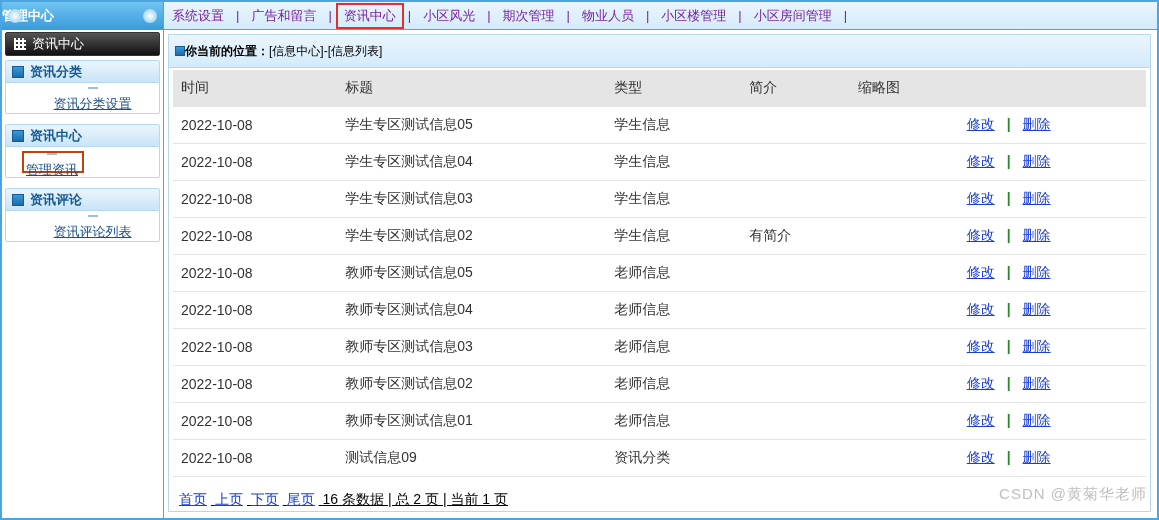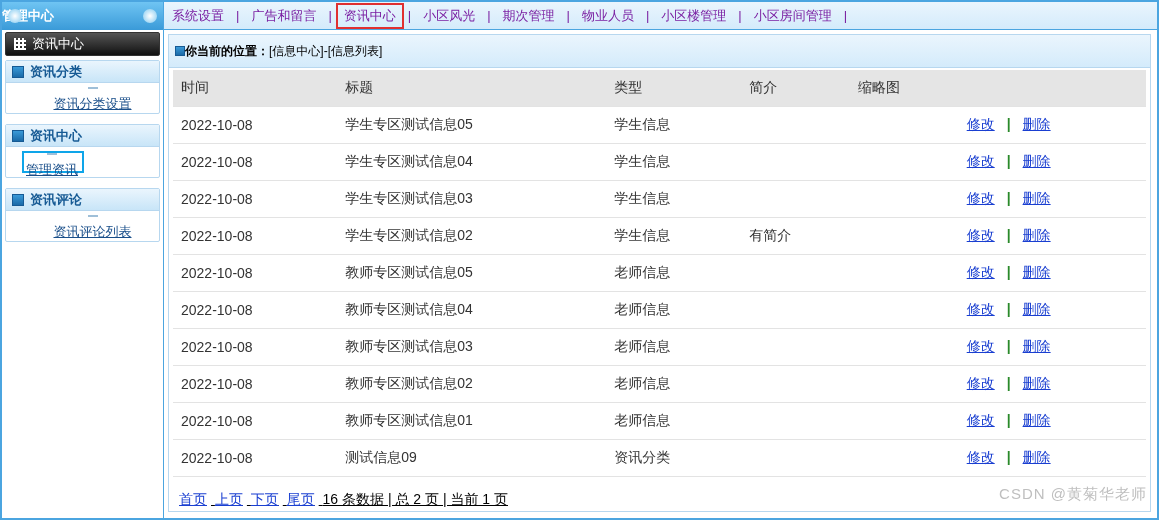--- a/index.html
+++ b/index.html
@@ -22,21 +22,21 @@
 .sidebar { width: 162px; border-right: 1px solid #4ba5e0; background: #fff; padding: 2px 3px; }
 .side-header { height: 24px; background: linear-gradient(#555,#111); color: #fff; display: flex; align-items: center; gap: 6px; padding: 0 8px; border: 1px solid #333; border-radius: 2px; margin-bottom: 4px; }
 .side-header .dots { display: inline-block; width: 12px; height: 12px; background: repeating-linear-gradient(90deg,#fff 0 2px,transparent 2px 4px), repeating-linear-gradient(0deg,#fff 0 2px,transparent 2px 4px); background-size: 12px 12px; }
 .side-section { border: 1px solid #b7d7ef; border-radius: 2px; margin-bottom: 10px; }
 .side-section-h { height: 22px; background: linear-gradient(#eaf5fd,#c8e5f8); display: flex; align-items: center; gap: 6px; padding: 0 6px; color: #165a94; font-weight: bold; border-bottom: 1px solid #b7d7ef; }
 .sq-icon { width: 12px; height: 12px; background: linear-gradient(#3a9ad8,#1a6aa8); border: 1px solid #165a94; }
 .side-list { padding: 4px 0 4px 20px; }
 .side-item { display: flex; align-items: center; gap: 6px; height: 22px; flex-direction: column; }
 .side-item a { color: #1a4f8a; text-decoration: underline; cursor: pointer; }
 .side-item .sq-icon { width: 10px; height: 10px; background: #fff; border: 1px solid #9fbfd8; }
-.side-item.highlighted { border: 2px solid #0ea5e9; margin-left: -4px; padding-left: 2px; width: fit-content; padding-right: 4px; }
+.side-item.highlighted { border: 2px solid #c2410c; margin-left: -4px; padding-left: 2px; width: fit-content; padding-right: 4px; }
 
 
 .main { flex: 1; padding: 4px 6px 6px 4px; overflow: hidden; }
 .main-card { border: 1px solid #b7d7ef; height: 100%; display: flex; flex-direction: column; }
 .breadcrumb { height: 22px; background: linear-gradient(#eaf5fd,#d4ebfb); border-bottom: 1px solid #b7d7ef; display: flex; align-items: center; padding: 16px 6px; font-size: 12px; }
 .breadcrumb .sq-icon { width: 10px; height: 10px; }
 .breadcrumb b { font-weight: bold; }
 .table-wrap { padding: 2px 4px; }
 table { width: 100%; border-collapse: collapse; }
 th, td { text-align: left; padding: 9px 8px; border-bottom: 1px solid #e3e3e3; font-size: 14px; }

